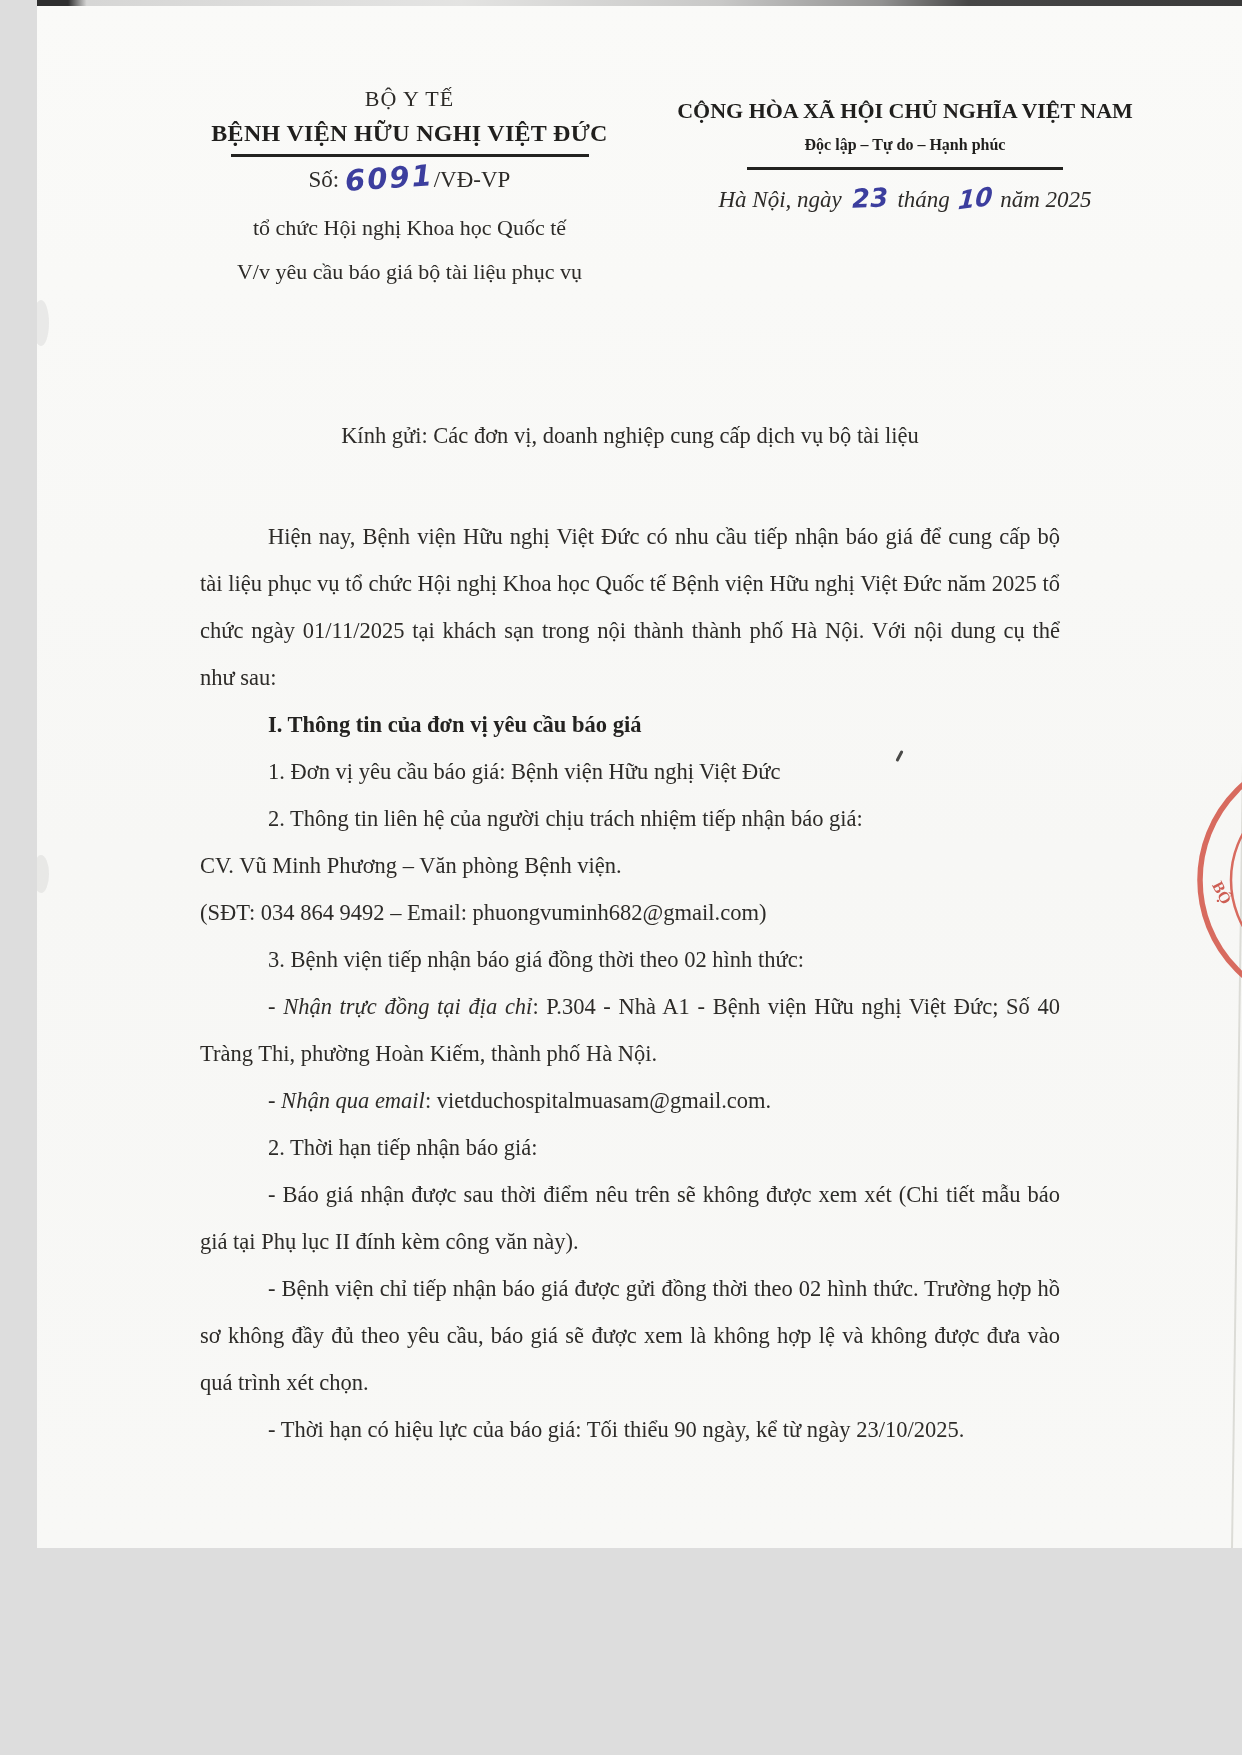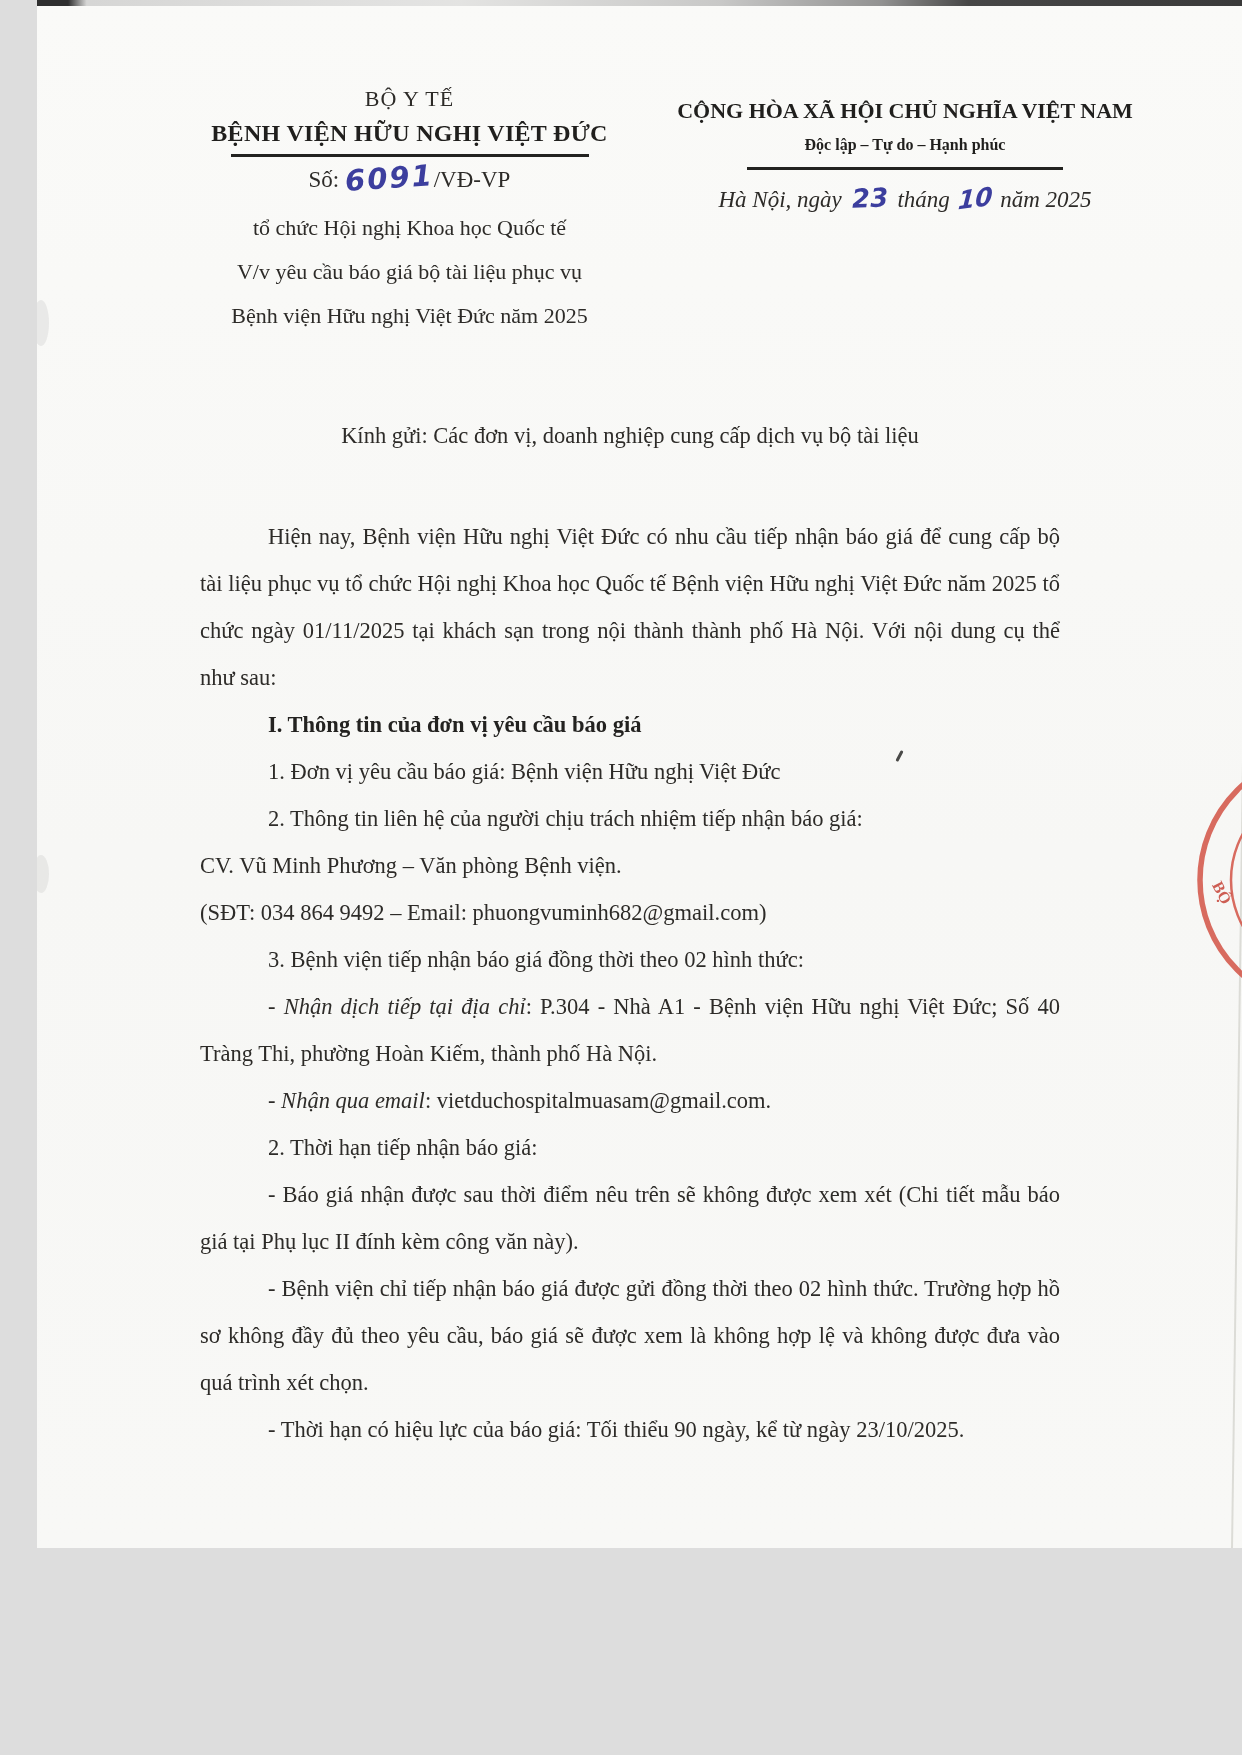--- a/index.html
+++ b/index.html
@@ -89,21 +89,20 @@
     <div class="ministry">BỘ Y TẾ</div>
     <div class="org">BỆNH VIỆN HỮU NGHỊ VIỆT ĐỨC</div>
     <div class="org-rule"></div>
     <div class="doc-no">
       <span>Số:</span>
       <span class="hand hand-no">6091</span><span>/VĐ-VP</span>
     </div>
     <div class="subject">
       <div>tổ chức Hội nghị Khoa học Quốc tế</div>
       <div>V/v yêu cầu báo giá bộ tài liệu phục vụ</div>
-      <div>Bệnh viện Hữu nghị Việt Đức năm 2025</div>
     </div>
   </div>
 
   <div class="hdr-right">
     <div class="country">CỘNG HÒA XÃ HỘI CHỦ NGHĨA VIỆT NAM</div>
     <div class="motto">Độc lập – Tự do – Hạnh phúc</div>
     <div class="motto-rule"></div>
     <div class="place-date">
       <span>Hà Nội, ngày</span>
       <span class="hand hand-day">23</span>
@@ -116,21 +115,21 @@
   <div class="salutation">Kính gửi: Các đơn vị, doanh nghiệp cung cấp dịch vụ bộ tài liệu</div>
 
   <div class="body-text">
     <p>Hiện nay, Bệnh viện Hữu nghị Việt Đức có nhu cầu tiếp nhận báo giá để cung cấp bộ tài liệu phục vụ tổ chức Hội nghị Khoa học Quốc tế Bệnh viện Hữu nghị Việt Đức năm 2025 tổ chức ngày 01/11/2025 tại khách sạn trong nội thành thành phố Hà Nội. Với nội dung cụ thể như sau:</p>
     <p class="bold">I. Thông tin của đơn vị yêu cầu báo giá</p>
     <p>1. Đơn vị yêu cầu báo giá: Bệnh viện Hữu nghị Việt Đức</p>
     <p>2. Thông tin liên hệ của người chịu trách nhiệm tiếp nhận báo giá:</p>
     <p class="noindent">CV. Vũ Minh Phương – Văn phòng Bệnh viện.</p>
     <p class="noindent">(SĐT: 034 864 9492 – Email: phuongvuminh682@gmail.com)</p>
     <p>3. Bệnh viện tiếp nhận báo giá đồng thời theo 02 hình thức:</p>
-    <p><span class="it">- Nhận dịch tiếp tại địa chỉ</span><span>: P.304 - Nhà A1 - Bệnh viện Hữu nghị Việt Đức; Số 40 Tràng Thi, phường Hoàn Kiếm, thành phố Hà Nội.</span></p>
+    <p><span class="it">- Nhận trực đồng tại địa chỉ</span><span>: P.304 - Nhà A1 - Bệnh viện Hữu nghị Việt Đức; Số 40 Tràng Thi, phường Hoàn Kiếm, thành phố Hà Nội.</span></p>
     <p><span class="it">- Nhận qua email</span><span>: vietduchospitalmuasam@gmail.com.</span></p>
     <p>2. Thời hạn tiếp nhận báo giá:</p>
     <p>- Báo giá nhận được sau thời điểm nêu trên sẽ không được xem xét (Chi tiết mẫu báo giá tại Phụ lục II đính kèm công văn này).</p>
     <p>- Bệnh viện chỉ tiếp nhận báo giá được gửi đồng thời theo 02 hình thức. Trường hợp hồ sơ không đầy đủ theo yêu cầu, báo giá sẽ được xem là không hợp lệ và không được đưa vào quá trình xét chọn.</p>
     <p>- Thời hạn có hiệu lực của báo giá: Tối thiểu 90 ngày, kể từ ngày 23/10/2025.</p>
   </div>
 
   <svg class="stamp" width="130" height="330" viewBox="0 0 130 330" aria-hidden="true">
     <g opacity="0.88">
       <circle cx="178" cy="155" r="127" fill="none" stroke="#d4584b" stroke-width="5.5"></circle>

